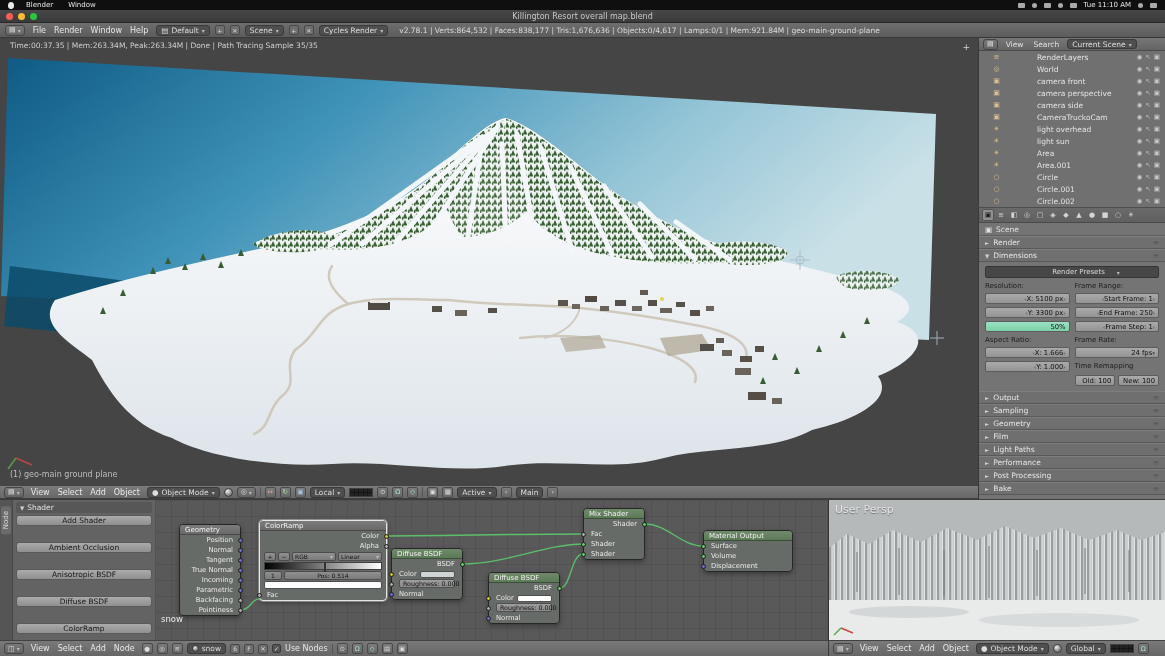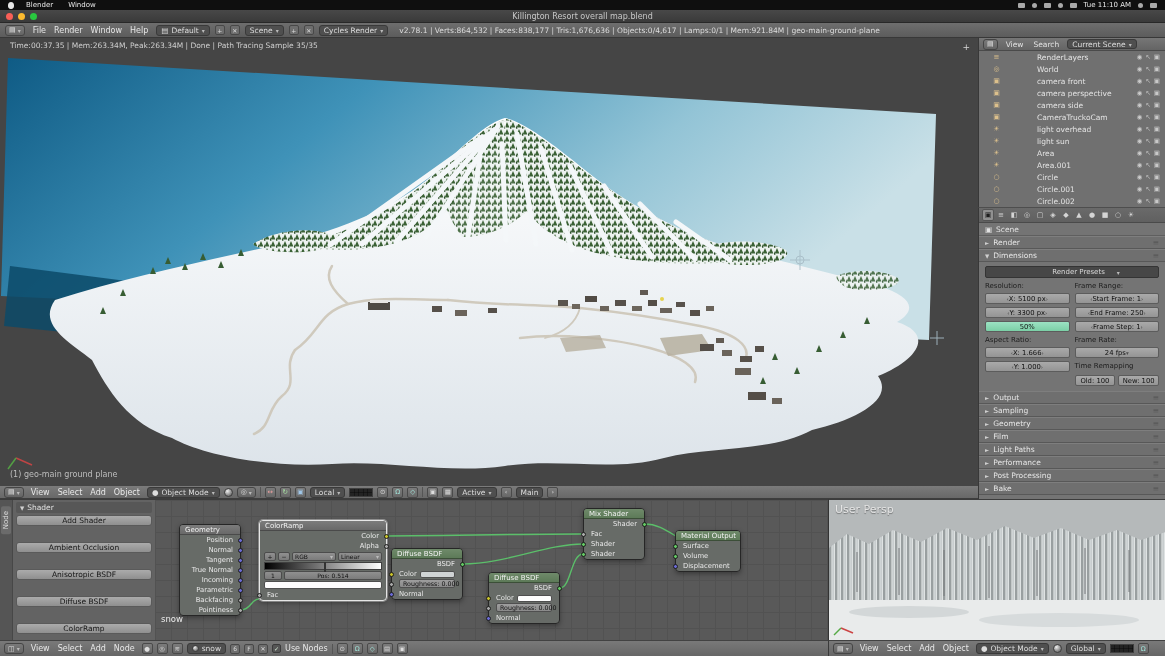--- a/index.html
+++ b/index.html
@@ -78,21 +78,21 @@
             font-size:7.5px; border-bottom:1px solid #5f5f5f; }
   .psec { height:13px; display:flex; align-items:center; gap:4px; padding:0 6px; color:#e6e6e6;
           background:#6f6f6f; border-top:1px solid #7e7e7e; border-bottom:1px solid #585858; font-size:7.5px; }
   .psec .grip { margin-left:auto; color:#575757; }
   .tri { font-size:5.5px; color:#cfcfcf; }
   .pbody { padding:4px 6px 5px 6px; display:grid; grid-template-columns:1fr 1fr; gap:3px 5px; }
   .pdark { grid-column:1 / 3; background:#474747; color:#d9d9d9; border:1px solid #343434; border-radius:2px;
            height:12px; display:flex; align-items:center; justify-content:center; gap:12px; font-size:7px;padding-left:28px; }
   .plabel { color:#1d1d1d; font-size:7px; margin-top:1px; white-space:nowrap; }
   .pfield { background:linear-gradient(#aaaaaa,#949494); border:1px solid #5c5c5c; border-radius:2px; height:11px;
-            display:flex; align-items:center; justify-content:center; padding:0 3px; color:#101010;
+            display:flex; align-items:center; justify-content:flex-end; padding:0 3px; color:#101010;
             font-size:6.8px; white-space:nowrap; overflow:hidden; }
   .pfield .ar { color:#4e4e4e; font-size:5.5px; }
   .pfield.green { background:linear-gradient(#9ce2c3,#7bcfa6); }
   .phalf { display:flex; gap:3px; }
   .phalf .pfield { flex:1; }
 
   
   .tools { position:absolute; left:0; top:499px; width:155px; height:141px; background:#636363;
            border-top:1px solid #3c3c3c; display:flex; overflow:hidden; }
   .ttab { width:13px; background:#555; border-right:1px solid #474747; position:relative; }
@@ -888,21 +888,21 @@
           </div>
 
           <div class="nrow">
             <span class="sock si s-shader"></span>
             <span>Shader</span>
           </div>
 
       </div>
     </div>
 
-    <div class="node" style="left:520px;top:30px;width:66px">
+    <div class="node" style="left:548px;top:30px;width:90px">
       <div class="nh">Material Output</div>
       <div>
 
           <div class="nrow">
             <span class="sock si s-shader"></span>
             <span>Surface</span>
           </div>
 
           <div class="nrow">
             <span class="sock si s-shader"></span>

